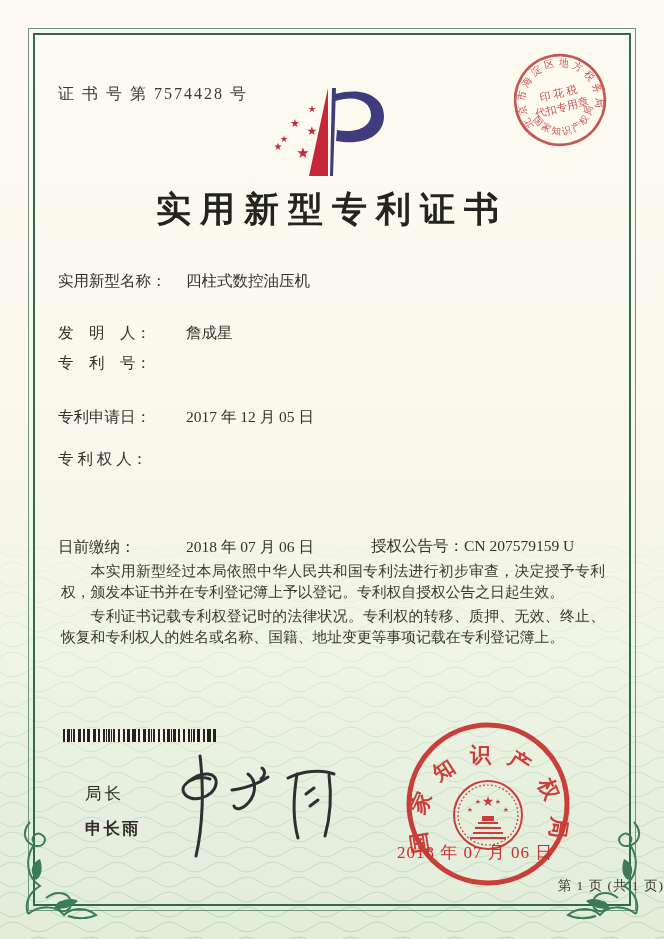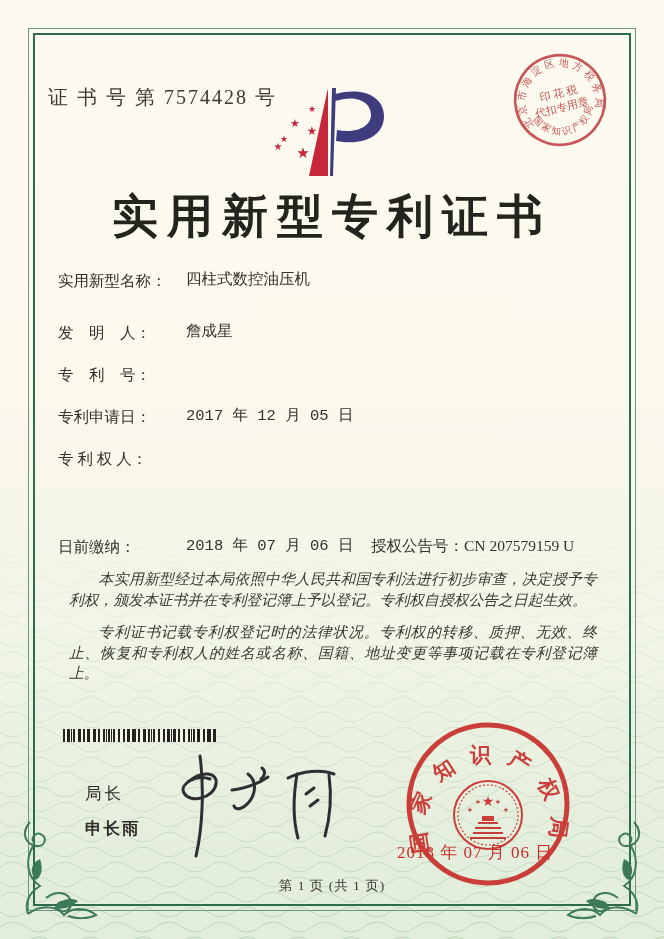--- a/index.html
+++ b/index.html
@@ -9,53 +9,53 @@
     background:linear-gradient(180deg,#fdfaf0 0%,#fbf8ec 42%,#f1f5e6 68%,#e6efde 86%,#e2edda 100%);
     font-family:"Liberation Serif","DejaVu Serif",serif;
     color:#33312b;
     overflow:hidden;
   }
   .guilloche{position:absolute;left:0;top:540px;width:664px;height:399px;z-index:1;}
   .frame-outer{position:absolute;inset:28px;border:1px solid #6b977d;z-index:2;pointer-events:none;}
   .frame-inner{position:absolute;inset:33px;border:2px solid #2e6a4d;z-index:2;pointer-events:none;}
   .layer{position:absolute;inset:0;z-index:3;}
 
-  .cert-no{position:absolute;left:48px;top:84px;font-size:20px;letter-spacing:2px;color:#3c3a33;}
+  .cert-no{position:absolute;left:58px;top:84px;font-size:16px;letter-spacing:2px;color:#3c3a33;}
   .logo{position:absolute;left:272px;top:76px;width:120px;height:106px;}
   .tax-stamp{position:absolute;left:512px;top:52px;width:96px;height:96px;transform:rotate(-14deg);opacity:.88;}
   .title{position:absolute;left:0;top:186px;width:100%;text-align:center;
-         font-size:46px;font-weight:700;letter-spacing:9px;color:#22241d;}
+         font-size:35px;font-weight:700;letter-spacing:9px;color:#22241d;}
 
   .field-row{position:absolute;left:58px;display:flex;font-size:15.5px;line-height:21px;color:#33312b;gap:16px;}
   .field-label{width:112px;flex:0 0 112px;}
-  .field-value{max-width:448px;font-family:Liberation Mono, monospace;}
-  .row1{top:270px}.row2{top:322px}.row3{top:364px}.row4{top:406px}
+  .field-value{max-width:448px;}
+  .row1{top:270px}.row2{top:322px}.row3{top:352px}.row4{top:406px}
   .row5{top:448px}.row6{top:489px}.row7{top:536px}
   .row6 .field-value{max-width:440px;}
   .grant-no{position:absolute;left:371px;top:536px;font-size:15.5px;color:#33312b;}
 
   .body-text{position:absolute;left:57px;top:557px;width:552px;font-size:14.8px;
              line-height:20.6px;text-align:justify;color:#3a382f;}
-  .body-text p{margin:12px;text-indent:2em;font-style:italic;}
+  .body-text p{margin:4px;text-indent:2em;}
 
   .barcode{position:absolute;left:63px;top:729px;width:153px;height:13px;background-color:#f7f5ea;
     background-image:
       repeating-linear-gradient(90deg,#23231f 0 2px,transparent 2px 5px),
       repeating-linear-gradient(90deg,#23231f 0 1px,transparent 1px 8px),
       repeating-linear-gradient(90deg,transparent 0 4px,#23231f 4px 5px,transparent 5px 13px);}
 
   .signer-title{position:absolute;left:85px;top:783px;font-size:16.5px;letter-spacing:3px;color:#2e2d28;}
   .signer-name{position:absolute;left:85px;top:818px;font-size:16.5px;letter-spacing:2px;color:#2e2d28;font-weight:bold;}
   .signature{position:absolute;left:150px;top:746px;width:212px;height:116px;}
 
   .office-seal{position:absolute;left:404px;top:720px;width:168px;height:168px;opacity:.92;}
   .seal-date{position:absolute;left:397px;top:841px;font-size:17px;letter-spacing:1px;
              color:#c8302c;z-index:4;font-weight:500;}
 
-  .footer{position:absolute;left:0;top:877px;width:100%;text-align:center;
+  .footer{position:absolute;left:0;top:877px;width:100%;text-align:right;
           font-size:13.5px;letter-spacing:1px;color:#3c3a33;}
 
   .flourish{position:absolute;top:820px;width:106px;height:106px;z-index:4;}
   .flourish.bl{left:6px;}
   .flourish.br{right:6px;transform:scaleX(-1);}
 </style>
 </head>
 <body>
 
 <div class="page">

